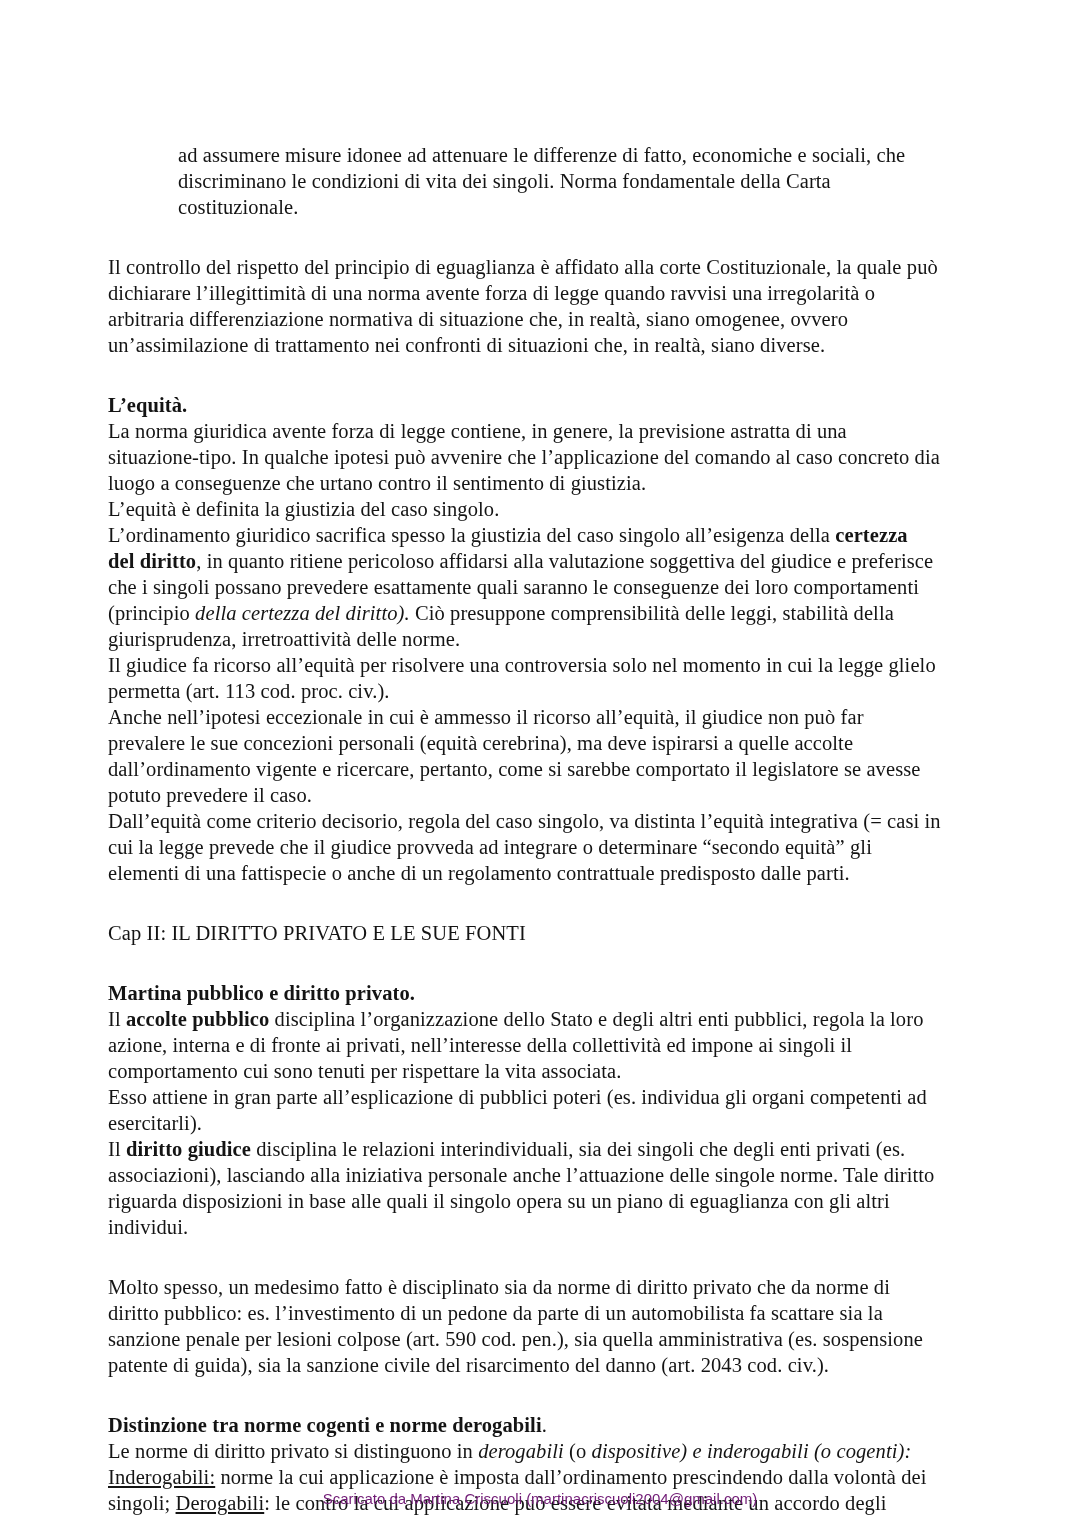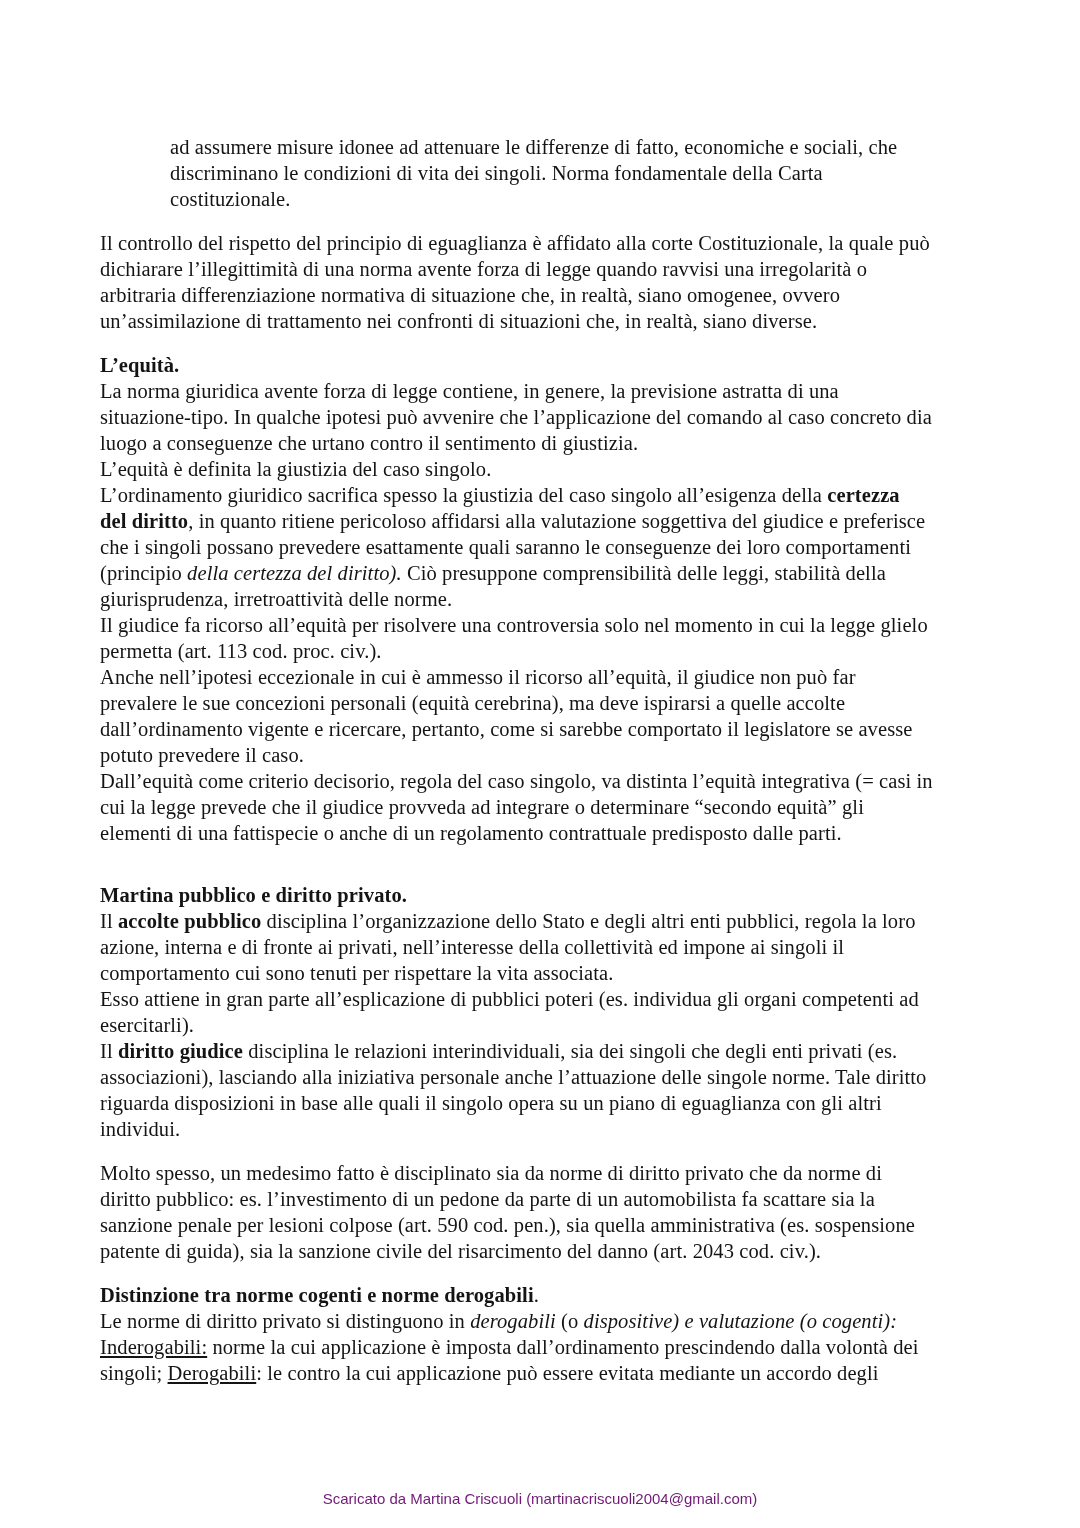--- a/index.html
+++ b/index.html
@@ -19,21 +19,21 @@
     position: absolute;
     left: 100px;
     top: 134px;
     width: 930px;
     font-size: 20.5px;
     line-height: 26px;
     color: #141414;
     letter-spacing: 0.1px;
   }
   .para {
-    margin: 0;
+    margin: 8px;
     white-space: pre-wrap;
   }
   .para.indent {
     padding-left: 70px;
   }
   .spacer {
     height: 18px;
   }
   .b { font-weight: bold; }
   .i { font-style: italic; text-align: center; }
@@ -76,36 +76,37 @@
 Il giudice fa ricorso all’equità per risolvere una controversia solo nel momento in cui la legge glielo
 permetta (art. 113 cod. proc. civ.).
 Anche nell’ipotesi eccezionale in cui è ammesso il ricorso all’equità, il giudice non può far
 prevalere le sue concezioni personali (equità cerebrina), ma deve ispirarsi a quelle accolte
 dall’ordinamento vigente e ricercare, pertanto, come si sarebbe comportato il legislatore se avesse
 potuto prevedere il caso.
 Dall’equità come criterio decisorio, regola del caso singolo, va distinta l’equità integrativa (= casi in
 cui la legge prevede che il giudice provveda ad integrare o determinare “secondo equità” gli
 elementi di una fattispecie o anche di un regolamento contrattuale predisposto dalle parti.</span></p>
       <div class="spacer"></div>
+      <p class="para"><span>Cap II: IL DIRITTO PRIVATO E LE SUE FONTI</span></p>
       <div class="spacer"></div>
       <p class="para"><span class="b">Martina pubblico e diritto privato.</span><span>
 Il </span><span class="b">accolte pubblico</span><span> disciplina l’organizzazione dello Stato e degli altri enti pubblici, regola la loro
 azione, interna e di fronte ai privati, nell’interesse della collettività ed impone ai singoli il
 comportamento cui sono tenuti per rispettare la vita associata.
 Esso attiene in gran parte all’esplicazione di pubblici poteri (es. individua gli organi competenti ad
 esercitarli).
 Il </span><span class="b">diritto giudice</span><span> disciplina le relazioni interindividuali, sia dei singoli che degli enti privati (es.
 associazioni), lasciando alla iniziativa personale anche l’attuazione delle singole norme. Tale diritto
 riguarda disposizioni in base alle quali il singolo opera su un piano di eguaglianza con gli altri
 individui.</span></p>
       <div class="spacer"></div>
       <p class="para"><span>Molto spesso, un medesimo fatto è disciplinato sia da norme di diritto privato che da norme di
 diritto pubblico: es. l’investimento di un pedone da parte di un automobilista fa scattare sia la
 sanzione penale per lesioni colpose (art. 590 cod. pen.), sia quella amministrativa (es. sospensione
 patente di guida), sia la sanzione civile del risarcimento del danno (art. 2043 cod. civ.).</span></p>
       <div class="spacer"></div>
       <p class="para"><span class="b">Distinzione tra norme cogenti e norme derogabili</span><span>.
-Le norme di diritto privato si distinguono in </span><span class="i">derogabili</span><span> (o </span><span class="i">dispositive) e valutazione (o cogenti):</span><span>
+Le norme di diritto privato si distinguono in </span><span class="i">derogabili</span><span> (o </span><span class="i">dispositive) e inderogabili (o cogenti):</span><span>
 </span><span class="u">Inderogabili:</span><span> norme la cui applicazione è imposta dall’ordinamento prescindendo dalla volontà dei
 singoli; </span><span class="u">Derogabili</span><span>: le contro la cui applicazione può essere evitata mediante un accordo degli</span></p>
     </div>
   <div class="footer">Scaricato da Martina Criscuoli (martinacriscuoli2004@gmail.com)</div>
 </div>
 
 </body></html>

